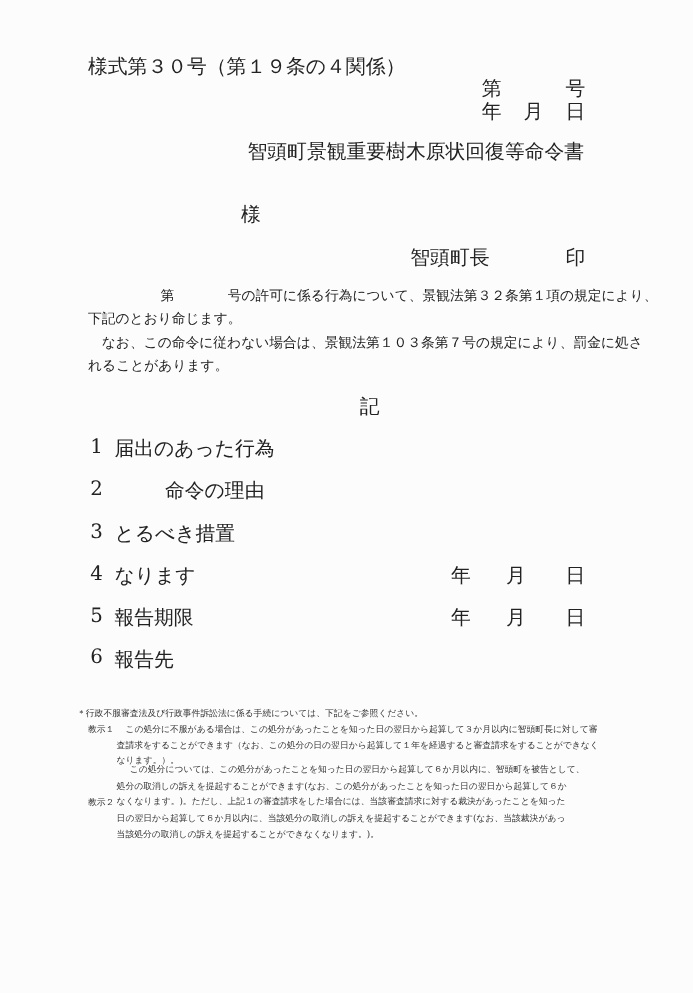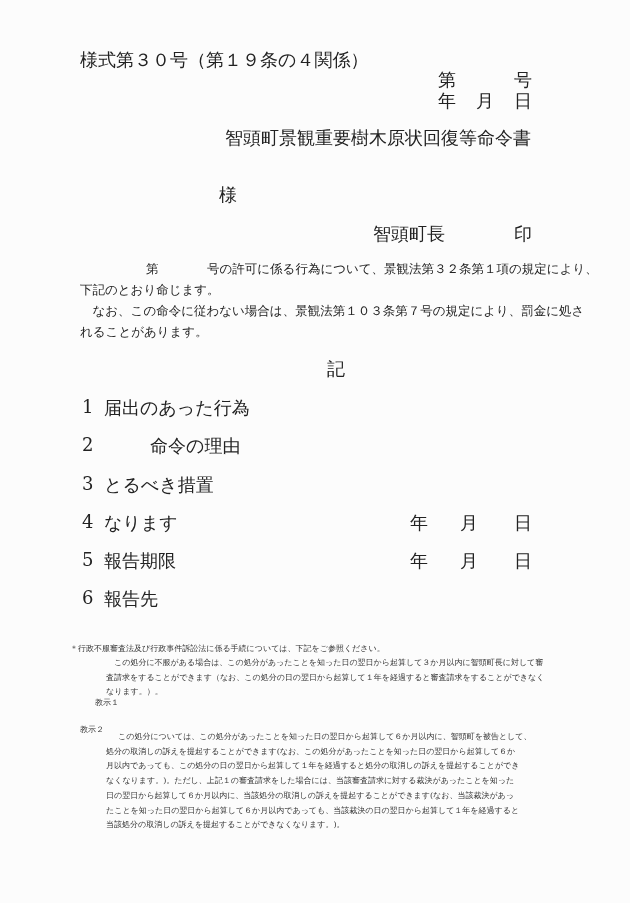--- a/index.html
+++ b/index.html
@@ -77,32 +77,30 @@
   </div>
   <div class="abs f12" style="left:82px;top:587px;">
     <span>6</span>
     <span style="position:absolute;left:22px;">報告先</span>
   </div>
 </div>
 
 <div class="note" style="left:70px;top:642px;white-space:nowrap;">＊行政不服審査法及び行政事件訴訟法に係る手続については、下記をご参照ください。</div>
 
 <div>
-  <div class="note" style="left:95px;top:656px;margin-top:40px;">教示１</div>
+  <div class="note" style="left:80px;top:656px;">教示１</div>
   <div class="note" style="left:106px;top:656px;white-space:nowrap;">
     <div style="padding-left:8px;">この処分に不服がある場合は、この処分があったことを知った日の翌日から起算して３か月以内に智頭町長に対して審</div>
     <div>査請求をすることができます（なお、この処分の日の翌日から起算して１年を経過すると審査請求をすることができなく</div>
     <div>なります。）。</div>
   </div>
 </div>
 
 <div>
   <div class="note" style="left:80px;top:723px;text-align:right;">教示２</div>
-  <div class="note" style="left:106px;top:730px;white-space:nowrap;">
+  <div class="note" style="left:106px;top:693px;white-space:nowrap;">
     <div style="padding-left:12px;">この処分については、この処分があったことを知った日の翌日から起算して６か月以内に、智頭町を被告として、</div>
     <div>処分の取消しの訴えを提起することができます(なお、この処分があったことを知った日の翌日から起算して６か</div>
-    <div>月以内であっても、この処分の日の翌日から起算して１年を経過すると処分の取消しの訴えを提起することができ</div>
     <div>なくなります。)。ただし、上記１の審査請求をした場合には、当該審査請求に対する裁決があったことを知った</div>
     <div>日の翌日から起算して６か月以内に、当該処分の取消しの訴えを提起することができます(なお、当該裁決があっ</div>
-    <div>たことを知った日の翌日から起算して６か月以内であっても、当該裁決の日の翌日から起算して１年を経過すると</div>
     <div>当該処分の取消しの訴えを提起することができなくなります。)。</div>
   </div>
 </div>
 
 </body></html>

